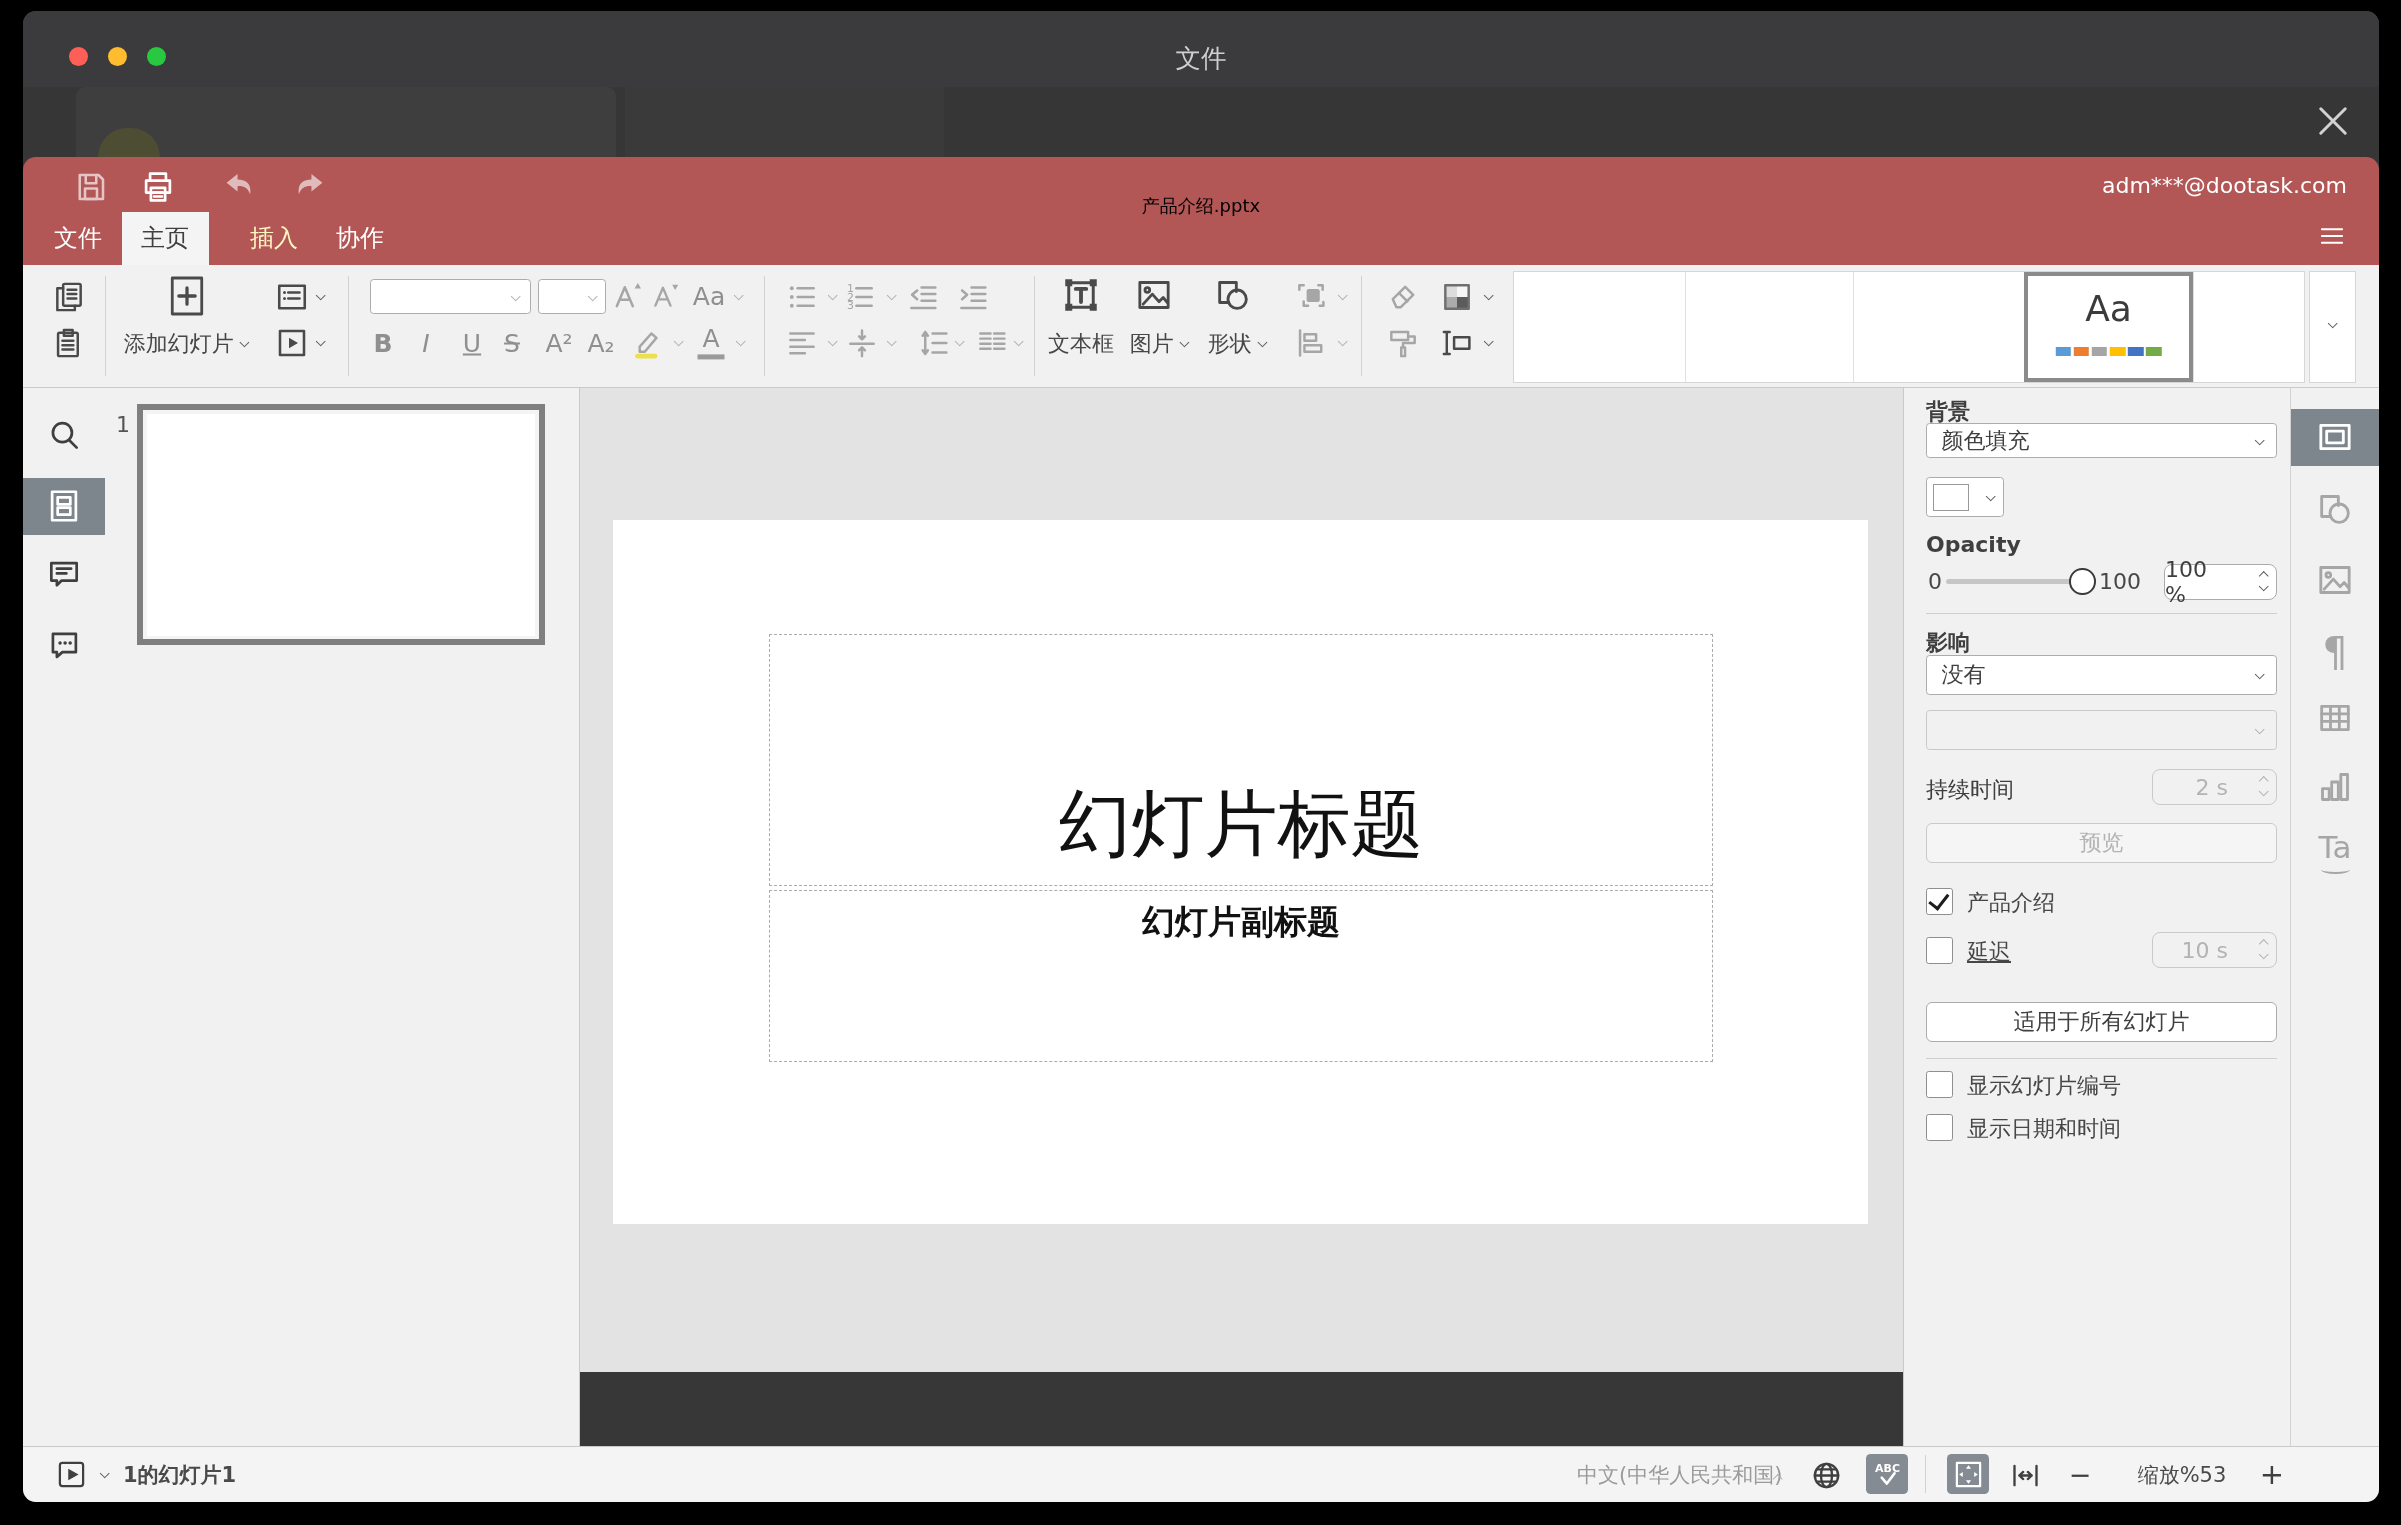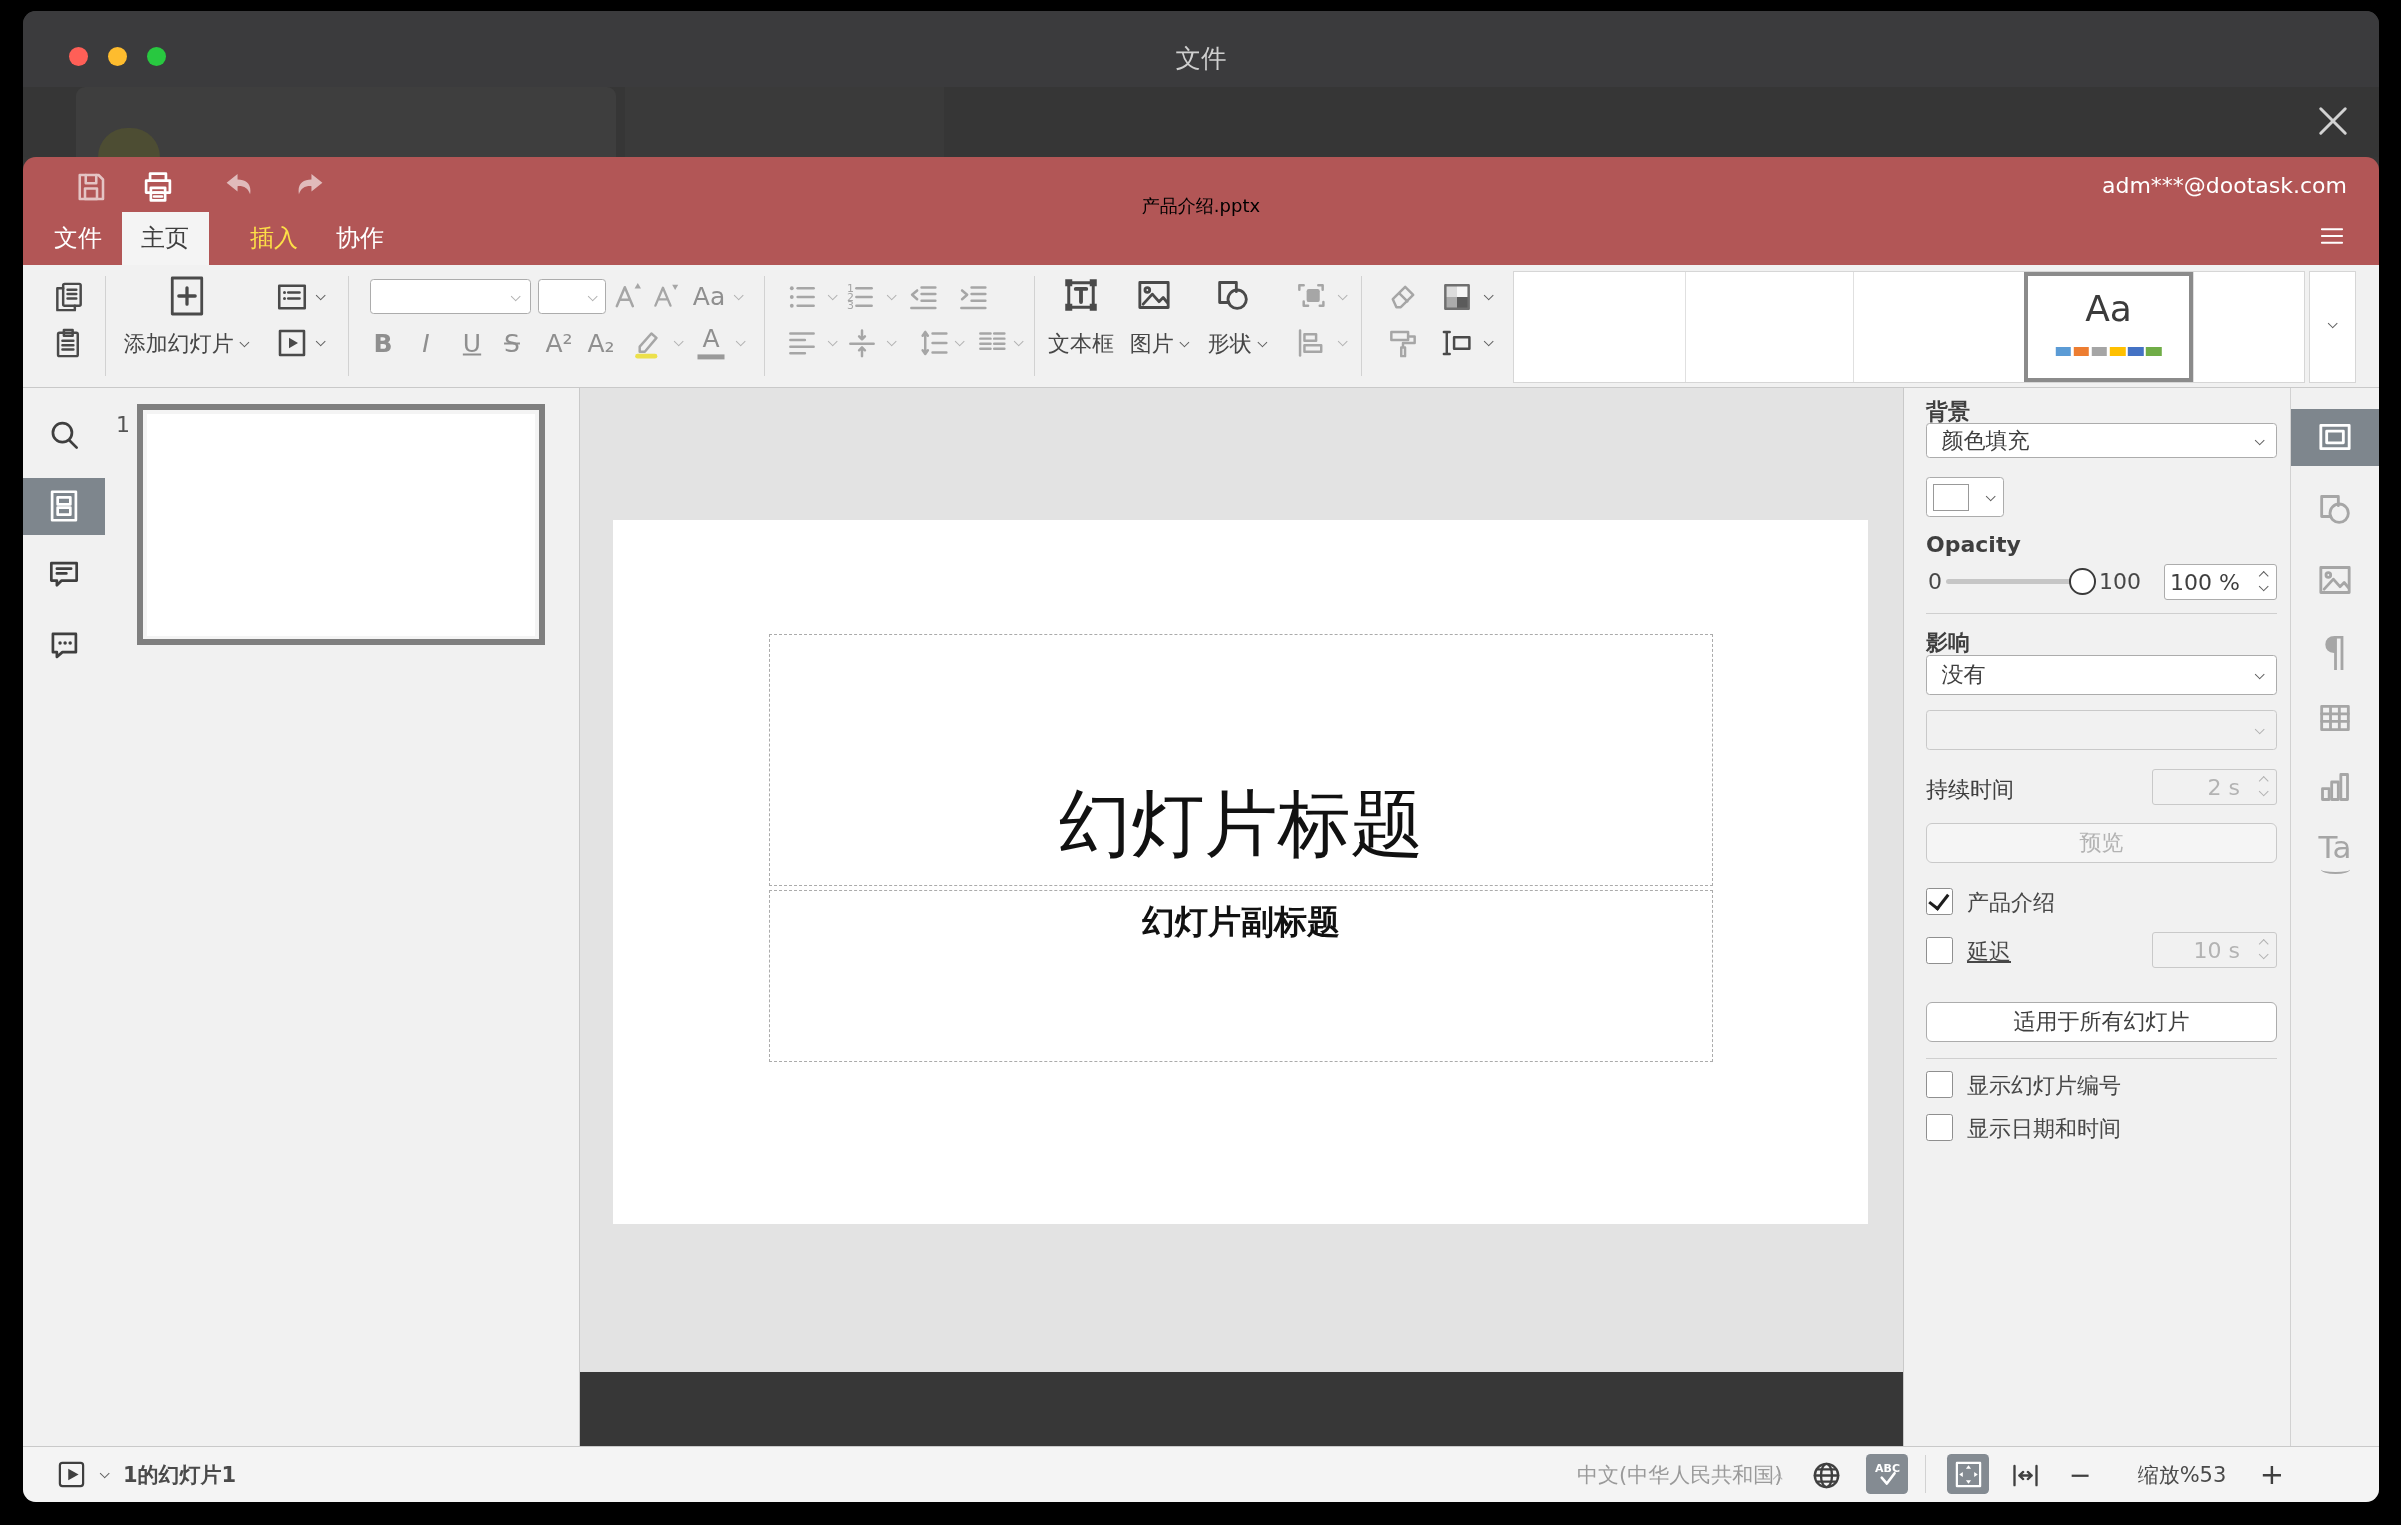--- a/index.html
+++ b/index.html
@@ -21,22 +21,22 @@
   .dis{color:#a6a6a6 !important;}
   .chev{position:absolute;width:11px;height:11px;color:#5f5f5f;}
   .chev::before{content:"";position:absolute;left:1.8px;top:0.9px;width:6.4px;height:6.4px;
     border-right:1.8px solid currentColor;border-bottom:1.8px solid currentColor;transform:rotate(45deg);}
   .chev.up::before{transform:rotate(-135deg);top:3.6px;}
   .chev.gr{color:#b2b2b2;}
   .vsep{position:absolute;width:0.9px;background:#d2d2d2;}
   .sel{position:absolute;background:#fff;border:0.9px solid #acacac;border-radius:3.6px;
     display:flex;align-items:center;padding:0 14.6px;font-size:22px;color:#3f3f3f;}
   .sel.off{background:transparent;border-color:#c9c9c9;color:#b0b0b0;}
-  .spin{position:absolute;border:0.9px solid #c9c9c9;border-radius:3px;display:flex;align-items:center;
-    justify-content:flex-end;padding-right:36px;font-size:22px;color:#b3b3b3;background:transparent;}
+  .spin{position:absolute;border:0.9px solid #c9c9c9;border-radius:8px;display:flex;align-items:center;
+    justify-content:flex-end;padding-right:48px;font-size:22px;color:#b3b3b3;background:transparent;}
   .spin.en{background:#fff;border-color:#acacac;color:#3f3f3f;}
   .cb{position:absolute;width:27px;height:27px;background:#fff;border:1.8px solid #8f8f8f;border-radius:2.7px;}
   .cb.checked::after{content:"";position:absolute;left:6.4px;top:0.9px;width:9px;height:15.5px;
     border-right:3.2px solid #1d1d1d;border-bottom:3.2px solid #1d1d1d;transform:rotate(38deg);}
   .btn{position:absolute;display:flex;align-items:center;justify-content:center;font-size:22px;border-radius:6px;}
   .badge{position:absolute;width:42px;height:40px;background:#848b92;border-radius:4.6px;color:#fff;
     display:flex;align-items:center;justify-content:center;}
   .track{position:absolute;height:4.6px;background:#c6c6c6;border-radius:2.7px;}
   .knob{position:absolute;width:26.5px;height:26.5px;border:2.3px solid #3a3a3a;border-radius:50%;background:#fff;}
   .fc{display:flex;flex-direction:column;align-items:center;line-height:1;}
@@ -97,21 +97,21 @@
       <svg viewBox="0 0 24 24">
             <path class="f" d="M11 3 3.5 9l7.5 6v-3.6c4.2-.3 7.2 1.4 8.6 5.6C20.8 10 17 6.8 11 6.8z"></path>
           </svg>
     </span>
     <span class="t ctr" style="left:1178px;top:29px;color:#000000;font-size:18px;margin-top:20px;">产品介绍.pptx</span>
     <span class="t" style="right:32px;top:16.4px;color:#fff;font-size:22px;">adm***@dootask.com</span>
 
     <div class="a" style="left:99px;top:55px;width:87px;height:53px;background:#f4f4f4;"></div>
     <span class="t ctr" style="left:55px;top:81px;color:#fff;font-size:24px;">文件</span>
     <span class="t ctr" style="left:142px;top:81px;color:#3f3f3f;font-size:24px;">主页</span>
-    <span class="t ctr" style="left:251px;top:81px;color:#fde047;font-size:24px;">插入</span>
+    <span class="t ctr" style="left:251px;top:81px;color:#fef9c3;font-size:24px;">插入</span>
     <span class="t ctr" style="left:337px;top:81px;color:#fff;font-size:24px;">协作</span>
     <span class="ic ctr" style="left:2309px;top:79px;width:35px;height:27px;color:#fff;">
       <svg viewBox="0 0 24 24" stroke-width="2">
             <path d="M3 6h18M3 12h18M3 18h18"></path>
           </svg>
     </span>
   </div>
 
   <div class="a" style="left:0;top:254px;width:2356px;height:123px;background:#f1f1f1;border-bottom:0.9px solid #c9c9c9;">
     <span class="ic ctr" style="left:46px;top:32px;width:35px;height:35px;">

